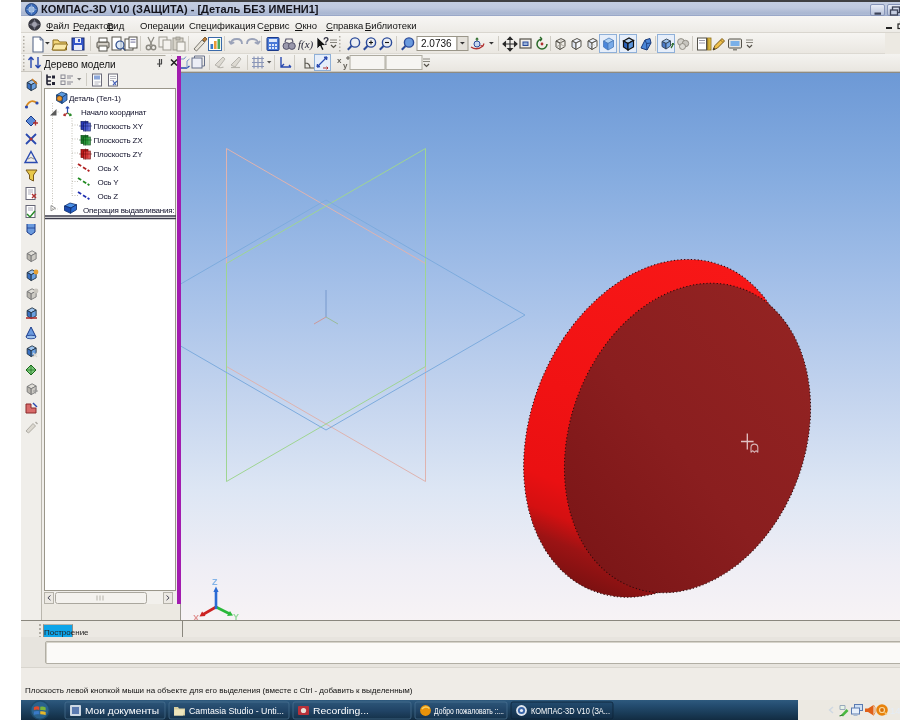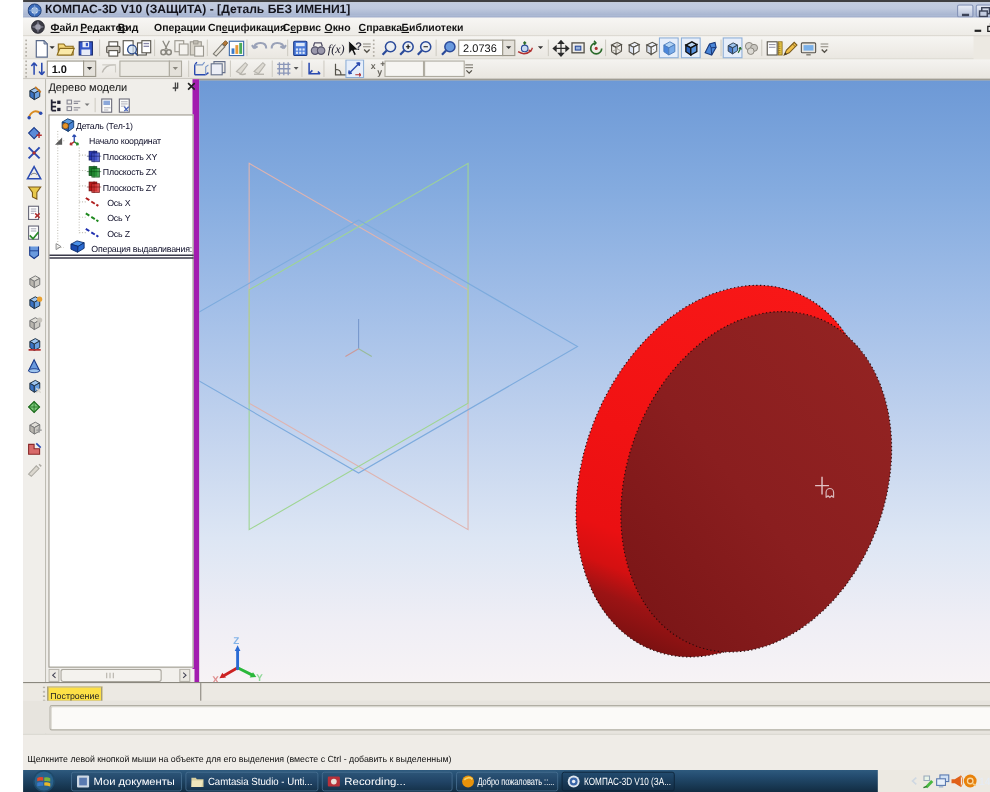--- a/index.html
+++ b/index.html
@@ -12,40 +12,40 @@
 #titlebar { left:0; top:2px; width:900px; height:14px;
   background:linear-gradient(to bottom,#c3cde1 0%,#bfc9de 40%,#aab7d2 80%,#b4c0d8 100%); box-shadow:inset 0 -1px 0 #9aa8c8; }
 #titlebar .title { left:20px; top:1px; font-size:11px; font-weight:bold; color:#14141c; }
 .capbtn { top:2px; width:15px; height:12px; border:1px solid #8694b8; border-radius:2px;
   background:linear-gradient(to bottom,#e8ecf6,#b6c1d9); }
 .capbtn.close { background:linear-gradient(to bottom,#e09a86,#bd4a32); border-color:#8c3a28; }
 .capbtn svg { position:absolute; left:0; top:0; }
 
 #menubar { left:0; top:16px; width:900px; height:17px;
   background:linear-gradient(to bottom,#f7f6f4,#edebe6); border-bottom:1px solid #d9d6cf; }
-#menubar .mi { position:absolute; top:4px; font-size:9.5px; color:#111;font-weight:bold; }
+#menubar .mi { position:absolute; top:4px; font-size:9.5px; color:#111; }
 #menubar .mi u { text-decoration:underline; }
 
 #tb1 { left:0; top:33px; width:864px; height:21px; background:linear-gradient(to bottom,#f6f5f2,#eae7e1); border-bottom:1px solid #dcd9d2; }
 #tb2 { left:0; top:54px; width:900px; height:18px; background:linear-gradient(to bottom,#f4f3f0,#e9e6e0); border-bottom:1px solid #c9c6bf;font-weight:bold; }
 
 #lbar { left:0; top:72px; width:21px; height:595px; background:#f0eeea; border-right:1px solid #b9b6ad; }
 
-#tree { left:21px; top:72px; width:139px; height:548px; background:#f0eeea; border-right:6px solid #a21caf; }
+#tree { left:21px; top:56px; width:139px; height:548px; background:#f0eeea; border-right:4px solid #a21caf; }
 #tree .hdr { position:absolute; left:0; top:0; width:137px; height:15px; font-size:10px; color:#111; padding:2.5px 0 0 2px; }
 #tree .pbar { position:absolute; left:0; top:16px; width:137px; height:15px; }
 #tree .body { position:absolute; left:2px; top:32px; width:132px; height:503px; background:#fff; border:1px solid #9a968a; }
 
 #vp { left:159px; top:72px; width:729px; height:549px; border-top:1px solid #8e8b82; border-left:1px solid #98958c;
   background:linear-gradient(to bottom,#6d99d6 0%,#84abdf 18%,#a3bfe8 38%,#c2d3ee 58%,#dde6f4 76%,#efeef5 90%,#f7f3f5 100%); }
 #vpsvg { position:absolute; left:0; top:0; }
 #rightedge { left:888px; top:72px; width:12px; height:549px; background:#e9e6e0; }
 
 #belowvp { left:0; top:620px; width:900px; height:17px; background:#ece9e3; border-top:1px solid #8a877e; }
-#ptab { left:22px; top:624px; width:50px; height:14px; background:#fde047; border:1px solid #8f8c84; border-top-color:#b5b2a9; font-size:8px; color:#222; text-align:center; padding-top:3px; }
+#ptab { left:22px; top:624px; width:30px; height:14px; background:#0ea5e9; border:1px solid #8f8c84; border-top-color:#b5b2a9; font-size:8px; color:#222; text-align:center; padding-top:3px; }
 #propstrip { left:0; top:637px; width:900px; height:30px; background:#e7e4de; }
 #propinner { left:24px; top:641px; width:870px; height:23px; background:#fbfaf8; border:1px solid #b1aea4; border-radius:2px; box-shadow:inset 1px 1px 0 #d6d3ca; }
 #statusbar { left:0; top:667px; width:900px; height:33px; background:#efece7; border-top:1px solid #d8d5ce; }
 #statusbar .stx { position:absolute; left:4px; top:17.5px; font-size:8px; color:#111; }
 
 #taskbar { left:0; top:700px; width:777px; height:20px;
   background:linear-gradient(to bottom,#2e5a7e 0%,#234b6e 30%,#1a3c58 65%,#122c42 100%); }
 </style>
 </head>
 <body>
@@ -672,21 +672,21 @@
     </svg>
   </div>
   <div class="abs" id="belowvp"></div>
   <div class="abs" id="ptab">Построение</div>
   <div class="abs" style="left:161px;top:621px;width:1px;height:17px;background:#8a877e"></div>
   <div class="abs" style="left:18px;top:624px;width:2px;height:58px;background-image:radial-gradient(circle at 1px 1px,#b1ada4 0.8px,transparent 1px);background-size:2px 4px;"></div>
   <div class="abs" id="propstrip"></div>
   <div class="abs" id="propinner"></div>
   <div class="abs" style="left:0;top:682px;width:900px;height:1px;background:#cfccc5"></div>
   <div class="abs" id="statusbar">
-    <div class="stx txt">Щелкните левой кнопкой мыши на объекте для его выделения (вместе с Ctrl - добавить к выделенным)</div>
+    <div class="stx txt">Плоскость левой кнопкой мыши на объекте для его выделения (вместе с Ctrl - добавить к выделенным)</div>
   </div>
   <div class="abs" id="taskbar">
   <svg width="900" height="20" viewBox="0 0 900 20">
     <defs>
       <linearGradient id="tbg" x1="0" y1="0" x2="0" y2="1">
         <stop offset="0" stop-color="#2c5578"></stop>
             <stop offset="0.5" stop-color="#214466"></stop>
             <stop offset="1" stop-color="#15324a"></stop>
       </linearGradient>
       <linearGradient id="tba" x1="0" y1="0" x2="0" y2="1">

